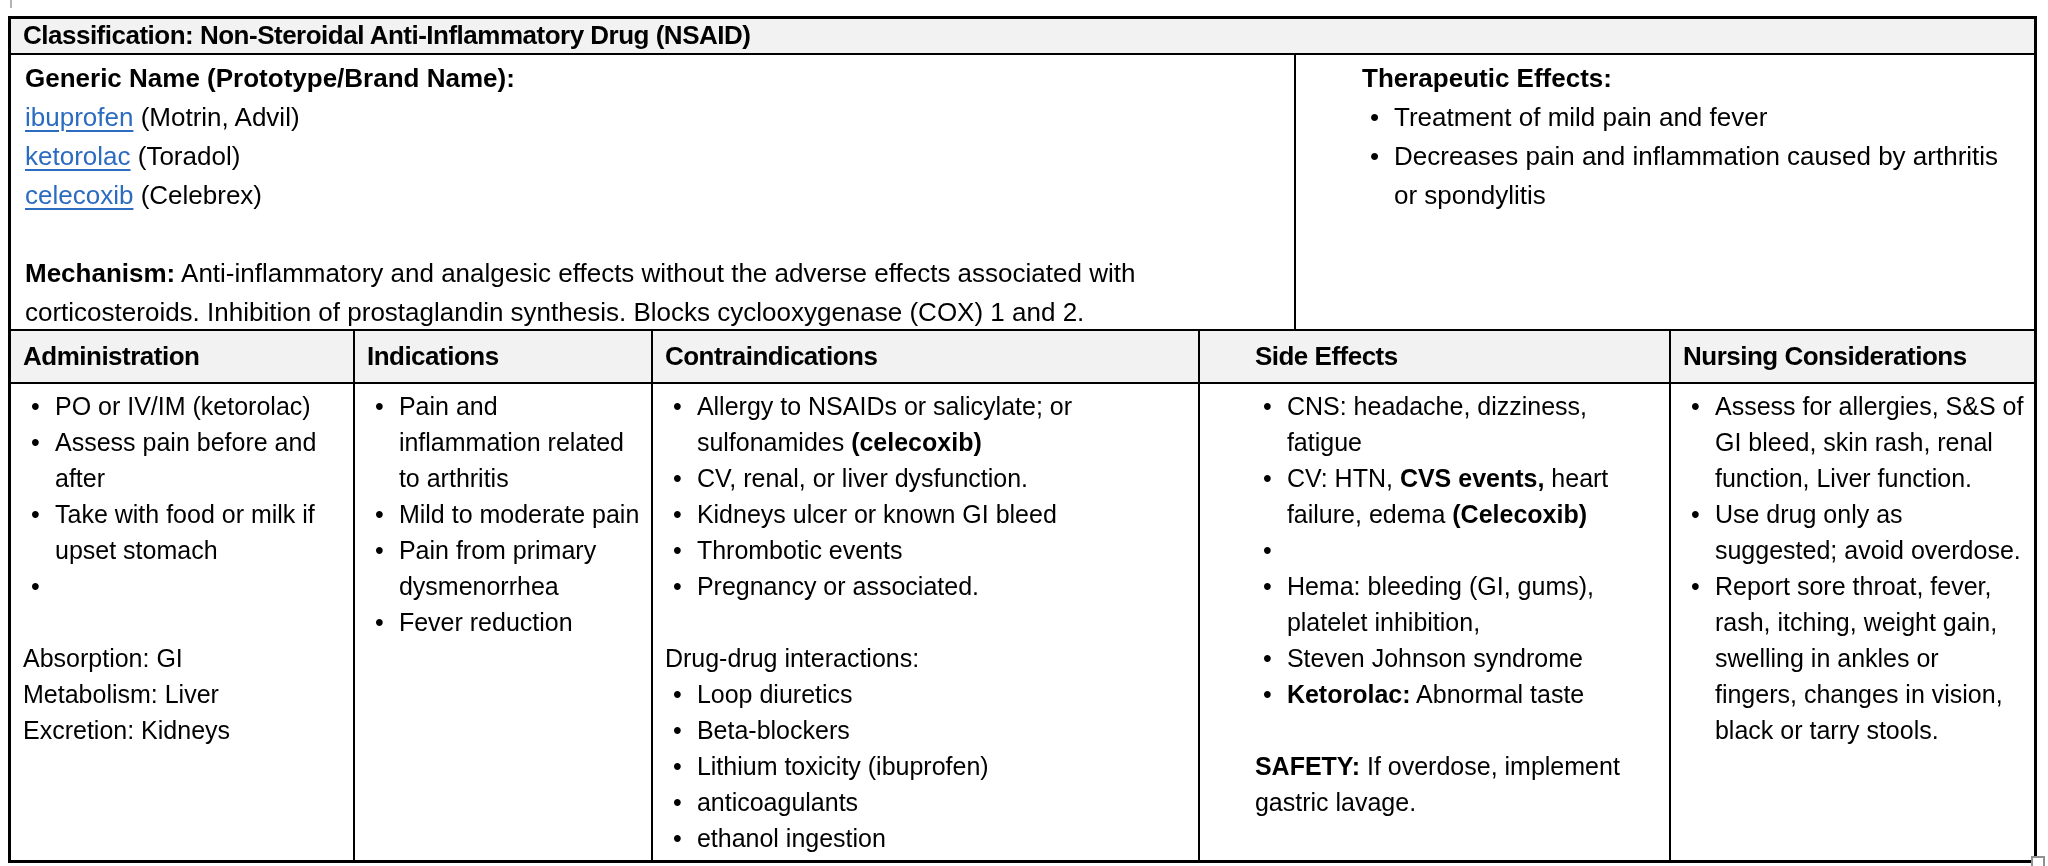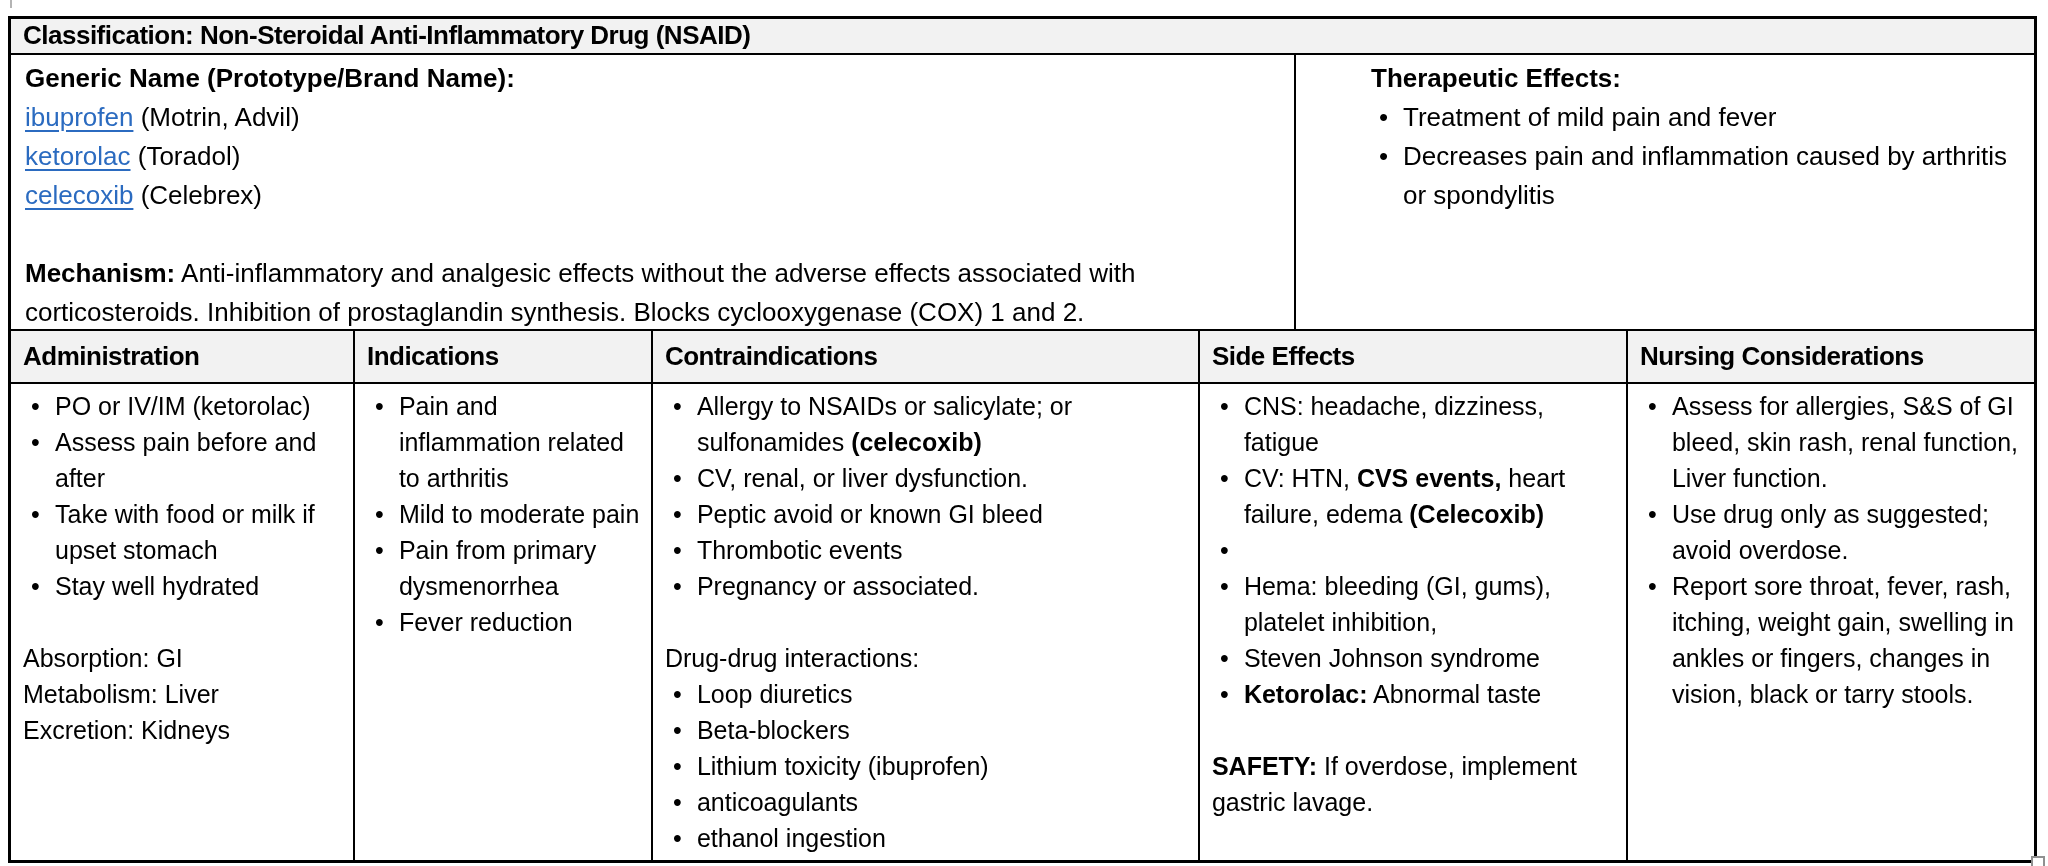--- a/index.html
+++ b/index.html
@@ -41,21 +41,21 @@
     border-bottom: 2px solid var(--border-black, #000);
     overflow: hidden;
     gap: 48px;
   }
   .cell { overflow: hidden; }
   .cell-generic {
     width: 63.52%;
     border-right: 2px solid var(--border-black, #000);
     padding: 4px 16px 0 2px;
   }
-  .cell-therapeutic { flex: 1; padding: 4px 14px 0 6px; margin-left: 9px; }
+  .cell-therapeutic { flex: 1; padding: 4px 14px 0 6px; }
   .top-cell { font-size: 26px; }
   .top-cell .line { line-height: 39px; }
   .top-cell .spacer { height: 39px; }
   
   .row-headers {
     height: 53px;
     display: flex;
     background: var(--header-bg, #f2f2f2);
     border-bottom: 2px solid var(--border-black, #000);
     font-weight: bold; font-size: 26px;
@@ -75,21 +75,21 @@
     border-right: 2px solid var(--border-black, #000);
     padding: 4px 4px 0 0;
     font-size: 25px;
     overflow: hidden;
   }
   .ccell .line { line-height: 36px; }
   .ccell .spacer { height: 36px; }
   .col-1 { width: 17.00%; }
   .col-2 { width: 14.73%; }
   .col-3 { width: 27.04%; }
-  .col-4 { width: 21.16%; }
+  .col-4 { width: 21.16%; margin-left: 43px; }
   .col-5 { flex: 1; }
   
   .line { display: flex; align-items: flex-start; padding-left: 12px; padding-right: 6px; }
   .line .bullet-glyph { flex: 0 0 32px; padding-left: 8px; }
   .line .content { flex: 1; min-width: 0; }
   .seg-b { font-weight: bold; }
   .seg-i { }
   a.drug-link {
     color: var(--link-blue, #2b6bc0);
     text-decoration: underline;
@@ -168,21 +168,20 @@
           <div class="line bullet">
             <span class="bullet-glyph">•</span>
             <span class="content"><span>Assess pain before and after</span></span>
           </div>
           <div class="line bullet">
             <span class="bullet-glyph">•</span>
             <span class="content"><span>Take with food or milk if upset stomach</span></span>
           </div>
           <div class="line bullet">
             <span class="bullet-glyph">•</span>
-            <span class="content"><span>Stay well hydrated</span></span>
           </div>
           <div class="line spacer"></div>
           <div class="line plain">
             <span class="content"><span>Absorption: GI</span></span>
           </div>
           <div class="line plain">
             <span class="content"><span>Metabolism: Liver</span></span>
           </div>
           <div class="line plain">
             <span class="content"><span>Excretion: Kidneys</span></span>
@@ -210,21 +209,21 @@
           <div class="line bullet">
             <span class="bullet-glyph">•</span>
             <span class="content"><span>Allergy to NSAIDs or salicylate; or sulfonamides </span><span class="seg-b">(celecoxib)</span></span>
           </div>
           <div class="line bullet">
             <span class="bullet-glyph">•</span>
             <span class="content"><span>CV, renal, or liver dysfunction.</span></span>
           </div>
           <div class="line bullet">
             <span class="bullet-glyph">•</span>
-            <span class="content"><span>Peptic avoid or known GI bleed</span></span>
+            <span class="content"><span>Kidneys ulcer or known GI bleed</span></span>
           </div>
           <div class="line bullet">
             <span class="bullet-glyph">•</span>
             <span class="content"><span>Thrombotic events</span></span>
           </div>
           <div class="line bullet">
             <span class="bullet-glyph">•</span>
             <span class="content"><span>Pregnancy or associated.</span></span>
           </div>
           <div class="line spacer"></div>

